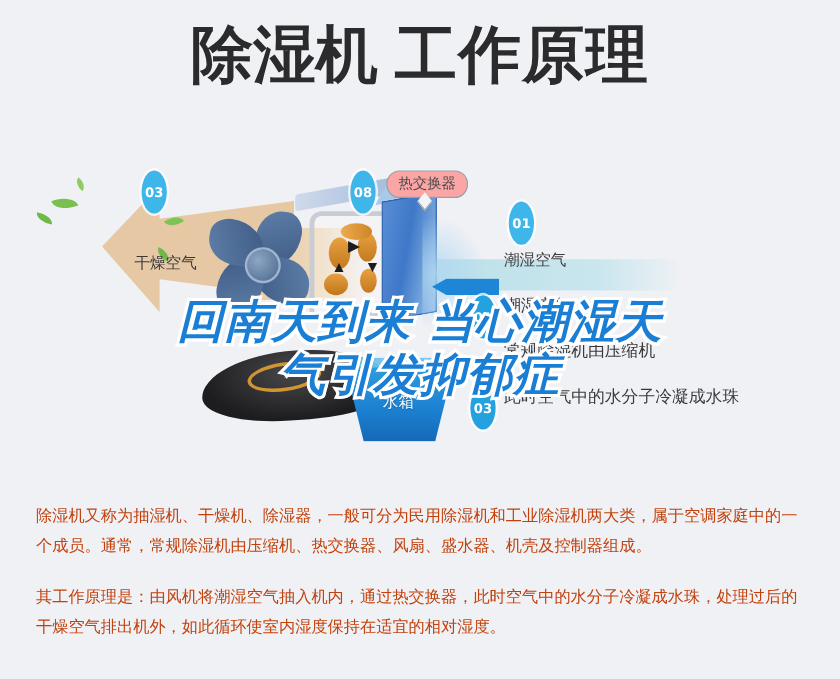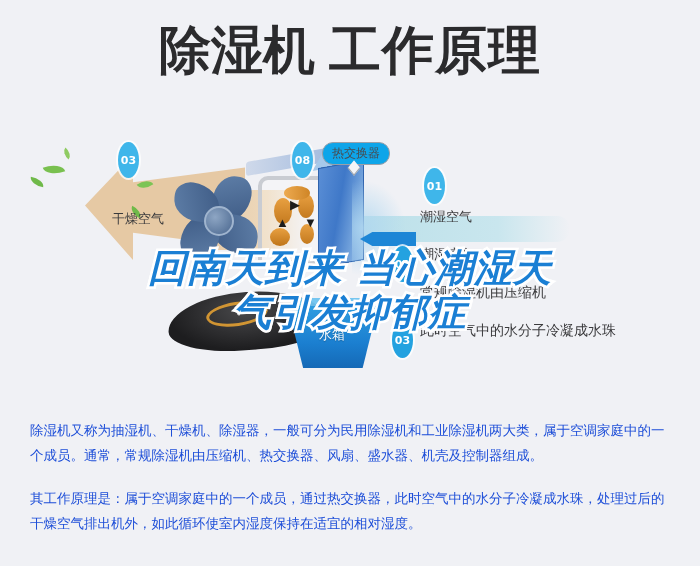--- a/index.html
+++ b/index.html
@@ -11,21 +11,21 @@
   }
   .page{position:relative;width:700px;height:566px;background:#f0f1f5;}
 
   
   .title-wrap{
     position:absolute;left:0;top:24px;width:700px;
     text-align:center;
   }
   .title{
     display:inline-block;
-    font-family:Liberation Sans, sans-serif;
+    font-family:Liberation Mono, monospace;
     font-size:52px;font-weight:bold;color:#2b2b2d;
     letter-spacing:2px;line-height:1;
     white-space:nowrap;
   }
   .title .t-a{letter-spacing:0px;}
   .title .t-b{margin-left:14px;letter-spacing:1px;}
 
   
   .diagram{
     position:absolute;left:0;top:120px;width:700px;height:290px;
@@ -183,21 +183,21 @@
   }
   .badge.pale{background:#3fb6ea;}
   .calloutText{
     position:absolute;color:#3a3a3c;font-size:13px;white-space:nowrap;
     font-family:"DejaVu Sans","Liberation Sans",sans-serif;
   }
 
   .bubble{
     position:absolute;left:322px;top:22px;
     padding:2px 9px;border:1.5px solid #9aa0a8;border-radius:11px;
-    background:#0ea5e9;color:#4a4a4d;font-size:12px;white-space:nowrap;
+    background:#fca5a5;color:#4a4a4d;font-size:12px;white-space:nowrap;
     font-family:"DejaVu Sans","Liberation Sans",sans-serif;
   }
   .bubble::after{
     content:"";position:absolute;left:26px;bottom:-9px;
     width:9px;height:9px;background:#f3f4f7;
     border-right:1.5px solid #9aa0a8;border-bottom:1.5px solid #9aa0a8;
     transform:rotate(45deg) skew(6deg,6deg);
   }
 
   
@@ -224,21 +224,21 @@
     paint-order:stroke fill;
     text-shadow:
        2px 0 0 #ffffff,-2px 0 0 #ffffff,0 2px 0 #ffffff,0 -2px 0 #ffffff,
        2px 2px 0 #ffffff,-2px -2px 0 #ffffff,2px -2px 0 #ffffff,-2px 2px 0 #ffffff;
   }
   .ov-line span{position:relative;}
 
   
   .copy{
     position:absolute;left:30px;top:418px;width:645px;
-    color:#1d4ed8;font-size:13.5px;line-height:25px;
+    color:#c2410c;font-size:13.5px;line-height:25px;
     font-family:"DejaVu Sans","Liberation Sans",sans-serif;
   }
   .copy p{margin:0 0 18px 0;}
   .copy p:last-child{margin-bottom:0;}
 </style>
 </head>
 <body>
 
 <div class="page">
 
@@ -317,16 +317,16 @@
     </div>
   </div>
 
   <div class="overlay">
     <span class="ov-line"><span>回南天到来 当心潮湿天</span></span>
     <span class="ov-line"><span>气引发抑郁症</span></span>
   </div>
 
   <div class="copy">
     <p>除湿机又称为抽湿机、干燥机、除湿器，一般可分为民用除湿机和工业除湿机两大类，属于空调家庭中的一个成员。通常，常规除湿机由压缩机、热交换器、风扇、盛水器、机壳及控制器组成。</p>
-    <p>其工作原理是：属于空调家庭中的一个成员，通过热交换器，此时空气中的水分子冷凝成水珠，处理过后的干燥空气排出机外，如此循环使室内湿度保持在适宜的相对湿度。</p>
+    <p>其工作原理是：由风机将潮湿空气抽入机内，通过热交换器，此时空气中的水分子冷凝成水珠，处理过后的干燥空气排出机外，如此循环使室内湿度保持在适宜的相对湿度。</p>
   </div>
 
 </div>
 
 </body></html>

